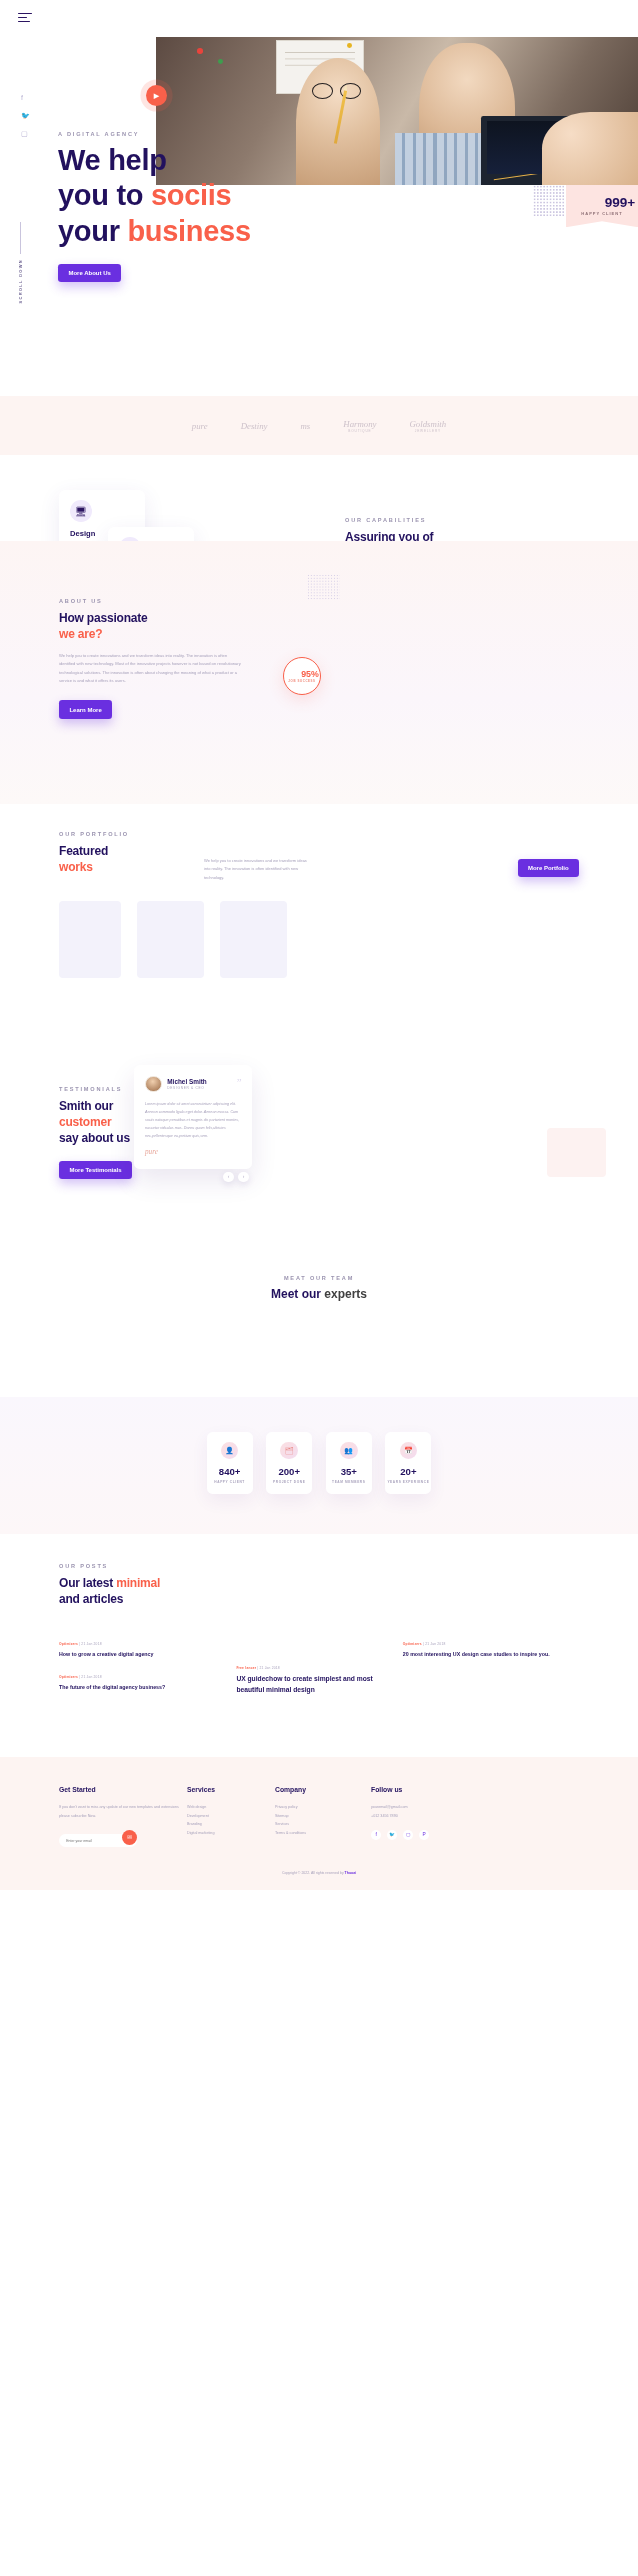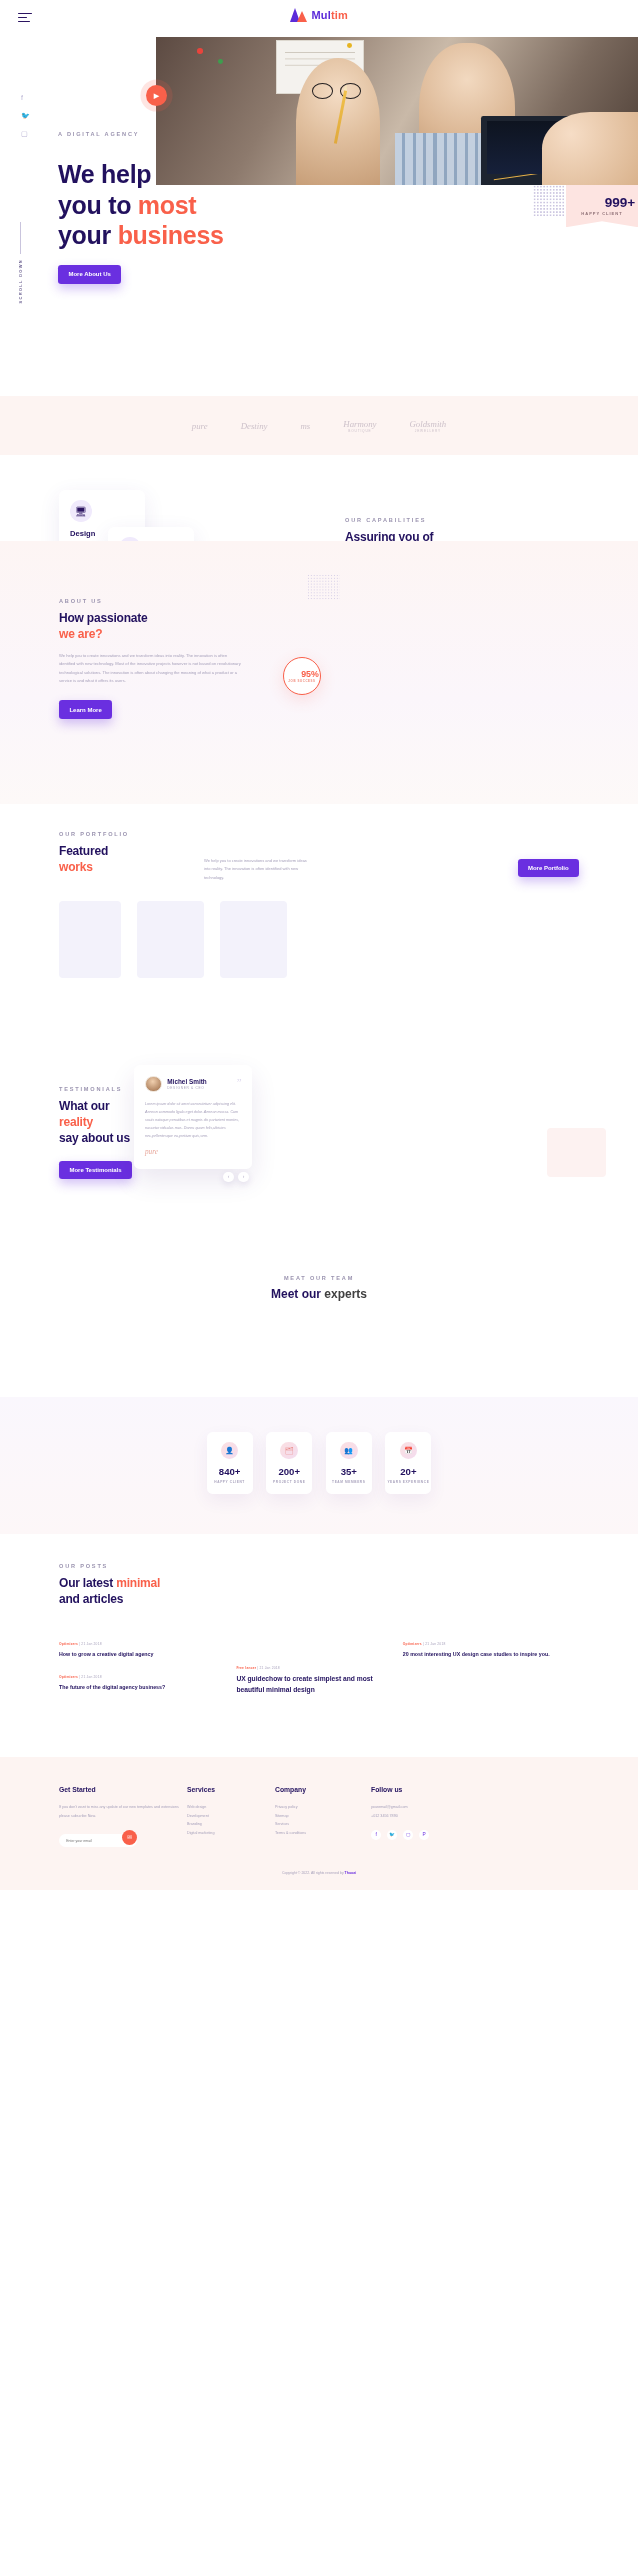--- a/index.html
+++ b/index.html
@@ -67,21 +67,21 @@
   .hero-img .rhand { position:absolute; right:0; bottom:0; width:96px; height:73px; border-radius:50% 0 0 0; background:radial-gradient(circle at 30% 30%,#f6ddc6,#d9b28c); }
 
   .play-btn {
     position:absolute; left:146px; top:48px; width:21px; height:21px; border-radius:50%;
     background:#f9604a; color:#fff; display:flex; align-items:center; justify-content:center;
     font-size:7.2px; box-shadow:0 0 0 5.6px rgba(249,96,74,.16); cursor:pointer; z-index:4;
   }
 
   .hero-copy { position:absolute; left:58px; top:94px; width:207px; }
   .eyebrow { font-size:5.6px; letter-spacing:1.8px; color:#9b94b0; font-weight:bold; text-transform:uppercase; }
-  .hero-h1 { font-size:25px; line-height:1.22; font-weight:bold; color:#22115e; margin-top:22px; letter-spacing:-0.3px; }
+  .hero-h1 { font-size:29px; line-height:1.22; font-weight:bold; color:#22115e; margin-top:6px; letter-spacing:-0.3px; }
   .hero-h1 .red { color:#f9604a; }
   .btn {
     display:inline-block; background:#6a2fe0; color:#fff; border:none; border-radius:3.2px;
     font-size:6px; font-weight:bold; padding:6.4px 10.4px; margin-top:14.4px; cursor:pointer;
     box-shadow:0 4.8px 11px rgba(106,47,224,.3);
   }
 
   .badge {
     position:absolute; right:0; top:148px; width:72px; padding:9.6px 0 11px; text-align:center;
     background:#fde4e1; clip-path:polygon(0 0,100% 0,100% 100%,50% 86%,0 100%);
@@ -208,27 +208,20 @@
 <body>
 
 <div class="page">
 
   <div class="header">
     <div class="burger">
         <i></i>
         <i></i>
         <i></i>
       </div>
-    <div class="logo">
-      <div class="logo-mark">
-          <span class="a"></span>
-          <span class="b"></span>
-        </div>
-      <div class="logo-text"><span class="p1">Mul</span><span class="p2">tim</span></div>
-    </div>
   </div>
 
   <div class="rail">
     <a href="#">f</a>
     <a href="#">🐦</a>
     <a href="#">▢</a>
   </div>
   <div class="scroll-rail">
     <div class="bar"></div>
     <div class="lbl">SCROLL DOWN</div>
@@ -253,21 +246,21 @@
     <div class="play-btn">▶</div>
     <div class="dots-grid"></div>
     <div class="badge">
       <div class="num">999+</div>
       <div class="lbl">HAPPY CLIENT</div>
     </div>
     <div class="hero-copy">
       <div class="eyebrow">A DIGITAL AGENCY</div>
       <div class="hero-h1">
         <span>We help</span><br>
-        <span>you to </span><span class="red">most</span><br>
+        <span>you to </span><span class="red">sociis</span><br>
         <span>your </span><span class="red">business</span>
       </div>
       <button class="btn">More About Us</button>
     </div>
   </div>
 
   <div class="brands">
     <div class="brand"><span>pure</span></div>
     <div class="brand"><span>Destiny</span></div>
     <div class="brand"><span>ms</span></div>
@@ -347,22 +340,22 @@
       <div class="pf-item w2"></div>
       <div class="pf-item w2"></div>
     </div>
   </div>
 
   <div class="testi" style="height:191px;">
     <div class="testi-bg"></div>
     <div class="testi-left">
       <div class="eyebrow">TESTIMONIALS</div>
       <div class="sec-h2">
-        <span>What our</span><br>
-        <span class="red">reality</span><br>
+        <span>Smith our</span><br>
+        <span class="red">customer</span><br>
         <span>say about us</span>
       </div>
       <button class="btn">More Testimonials</button>
     </div>
     <div class="testi-card">
       <div class="qm">”</div>
       <div class="top">
         <div class="avatar"></div>
         <div>
           <div class="nm">Michel Smith</div>

